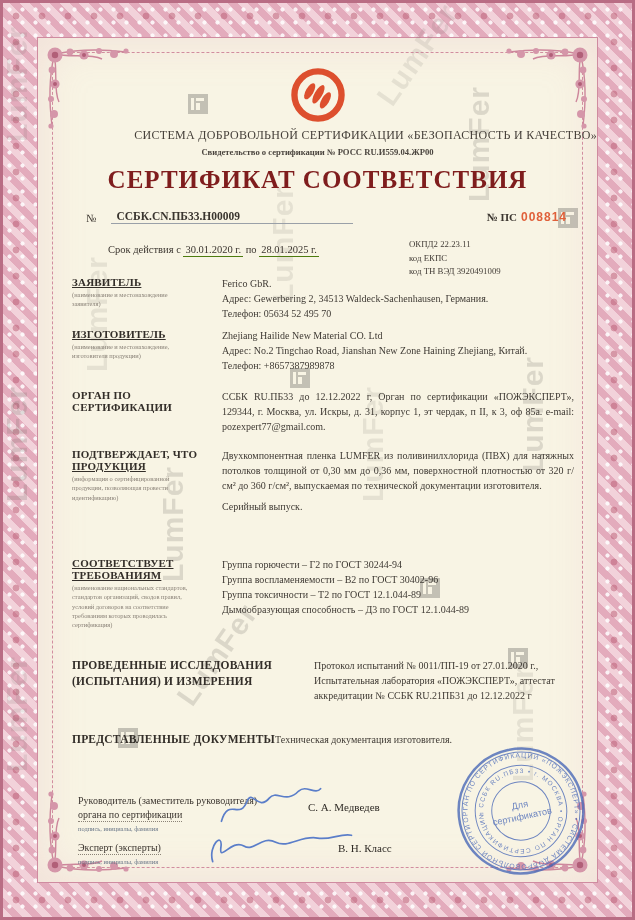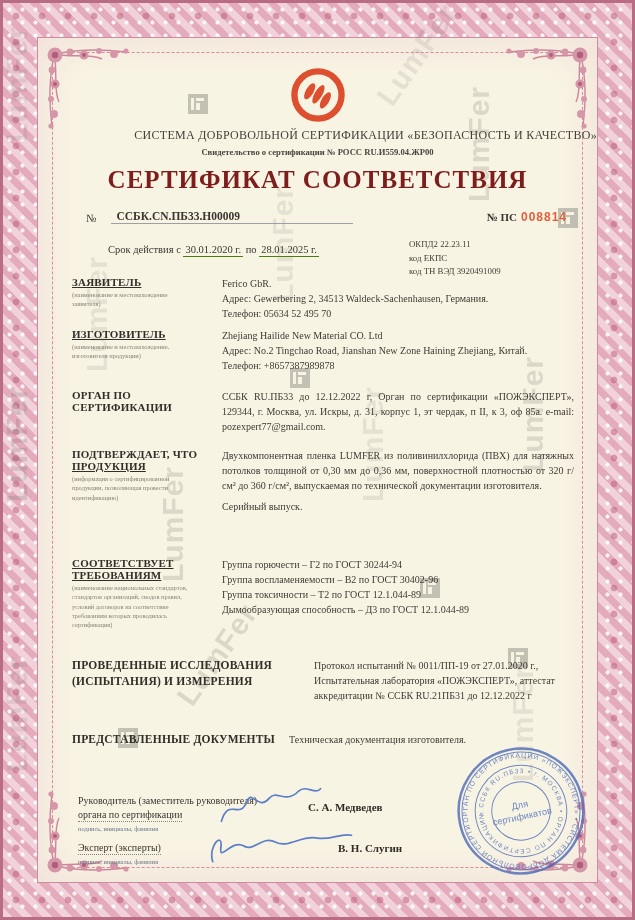--- a/index.html
+++ b/index.html
@@ -61,28 +61,28 @@
   .lbl{font-size:11px;font-weight:bold;color:#332e29;letter-spacing:.2px;}
   .lbl.u{text-decoration:underline;}
   .sub{font-size:6.4px;color:#8a8278;line-height:1.45;margin-top:2px;width:118px;}
   .valcol{flex:1;font-size:10px;line-height:1.5;color:#3f3a34;}
   .just{text-align:justify;}
 
   .wide .lblcol{width:242px;flex:0 0 242px;}
   .wide .lbl{line-height:1.35;}
 
   .docrow{left:34px;display:flex;align-items:baseline;}
-  .docrow .lbl{white-space:nowrap;margin-right:14px;}
+  .docrow .lbl{white-space:nowrap;}
 
   .sig-line1{left:40px;top:757px;font-size:10px;}
   .sig-line2{left:40px;top:771px;font-size:10px;border-bottom:1px dotted #8b8377;padding-bottom:1px;}
   .sig-cap1{left:40px;top:787px;font-size:6.4px;color:#6b7889;}
   .sig-line3{left:40px;top:804px;font-size:10px;border-bottom:1px dotted #8b8377;padding-bottom:1px;}
   .sig-cap2{left:40px;top:820px;font-size:6.4px;color:#6b7889;}
-  .sig-name{font-size:11px;font-weight:bold;color:#2f2b26;}
+  .sig-name{font-size:11px;font-weight:normal;color:#2f2b26;}
   .name1{left:270px;top:763px;}
   .name2{left:300px;top:804px;}
   .sigsvg{position:absolute;}
   .sig1{left:178px;top:748px;transform:rotate(-6deg);}
   .sig2{left:168px;top:788px;transform:rotate(-3deg);}
 
   .stamp{left:410px;top:700px;opacity:.8;transform:rotate(-12deg);}
 </style>
 </head>
 <body>
@@ -352,21 +352,21 @@
       <div class="abs sig-cap2">подпись, инициалы, фамилия</div>
 
       <svg class="sigsvg sig1" width="110" height="38" viewBox="0 0 110 38">
         <path d="M4,30 C14,6 22,32 32,12 C38,2 42,24 54,12 C62,4 70,20 84,8 C92,2 100,14 106,8" fill="none" stroke="#5b7ec9" stroke-width="1.7" stroke-linecap="round"></path>
       </svg>
       <div class="abs sig-name name1">С. А. Медведев</div>
 
       <svg class="sigsvg sig2" width="150" height="42" viewBox="0 0 150 42">
         <path d="M6,32 C2,16 18,2 15,18 C12,34 26,10 38,18 C48,25 56,8 70,16 C82,23 96,10 112,14 C124,17 136,10 146,13" fill="none" stroke="#5b7ec9" stroke-width="1.7" stroke-linecap="round"></path>
       </svg>
-      <div class="abs sig-name name2">В. Н. Слугин</div>
+      <div class="abs sig-name name2">В. Н. Класс</div>
 
       <svg class="abs stamp" width="146" height="146" viewBox="0 0 150 150">
         <defs>
           <path id="ringOuter" d="M75,75 m-55,0 a55,55 0 1,1 110,0 a55,55 0 1,1 -110,0"></path>
           <path id="ringInner" d="M75,75 m-39,0 a39,39 0 1,1 78,0 a39,39 0 1,1 -78,0"></path>
         </defs>
         <circle cx="75" cy="75" r="64" fill="none" stroke="#4b6ab8" stroke-width="2.6"></circle>
         <circle cx="75" cy="75" r="60.5" fill="none" stroke="#4b6ab8" stroke-width="1"></circle>
         <circle cx="75" cy="75" r="47" fill="none" stroke="#4b6ab8" stroke-width="1"></circle>
         <circle cx="75" cy="75" r="30" fill="none" stroke="#4b6ab8" stroke-width="1"></circle>

